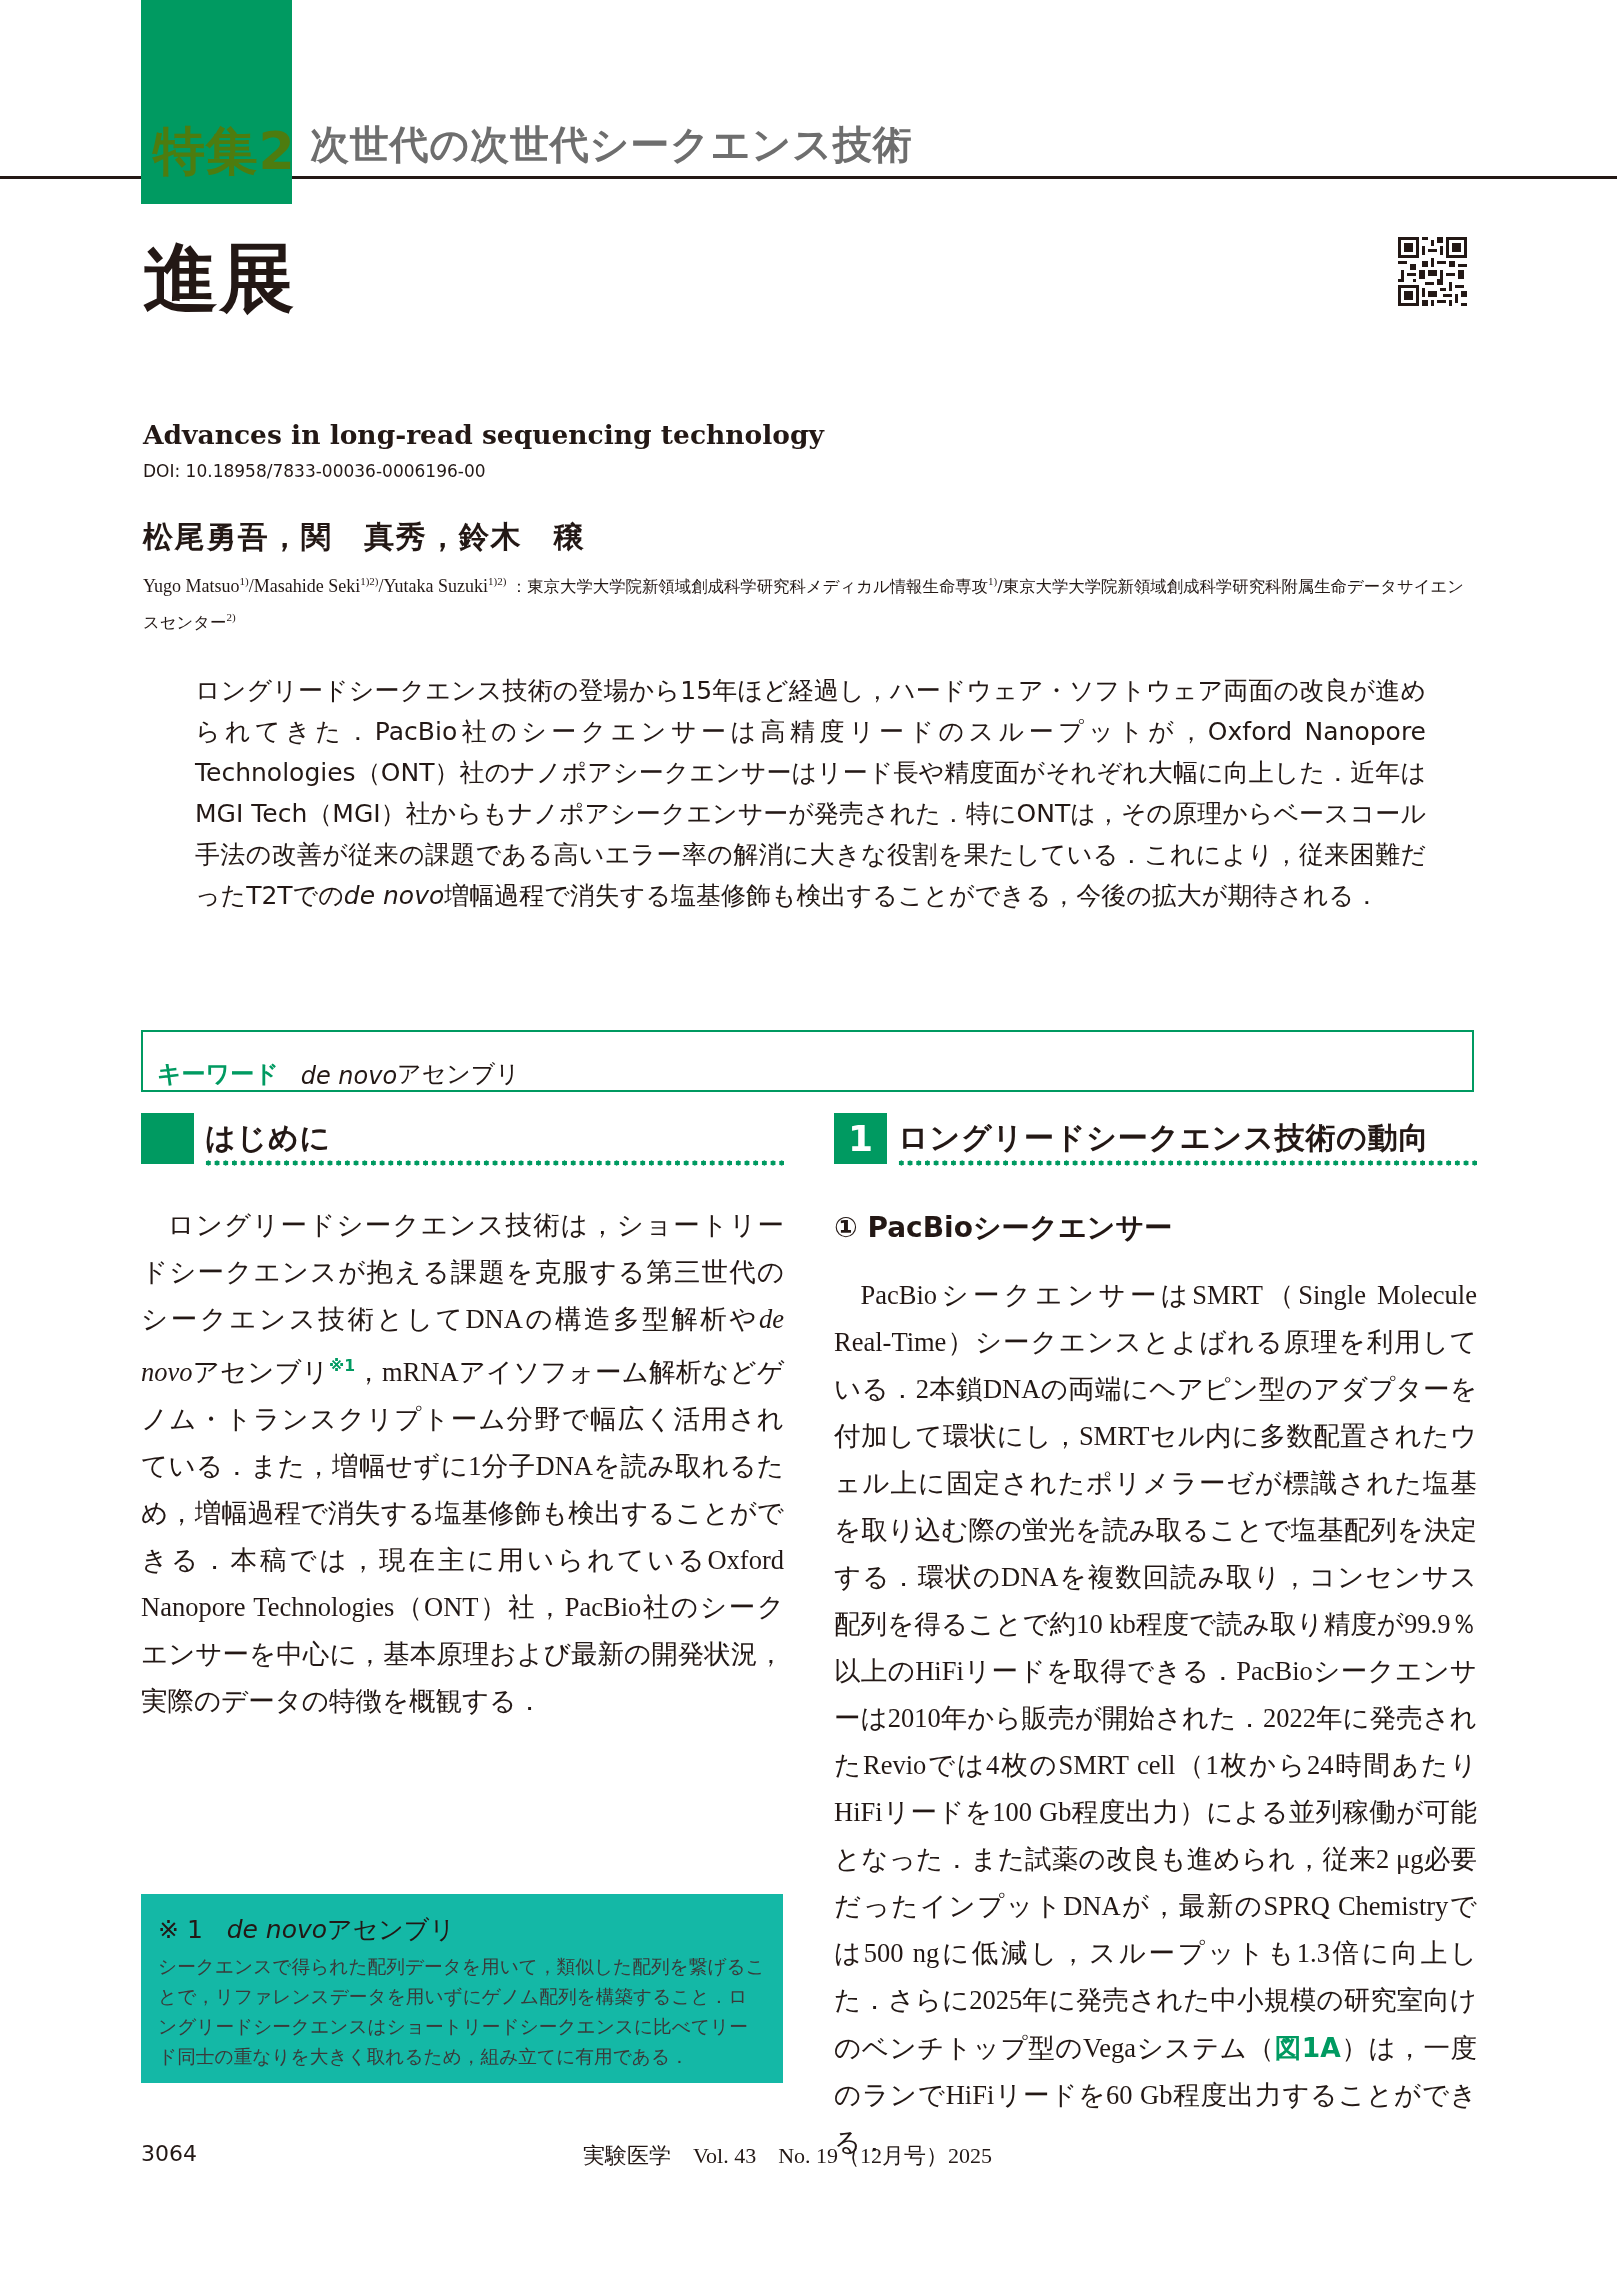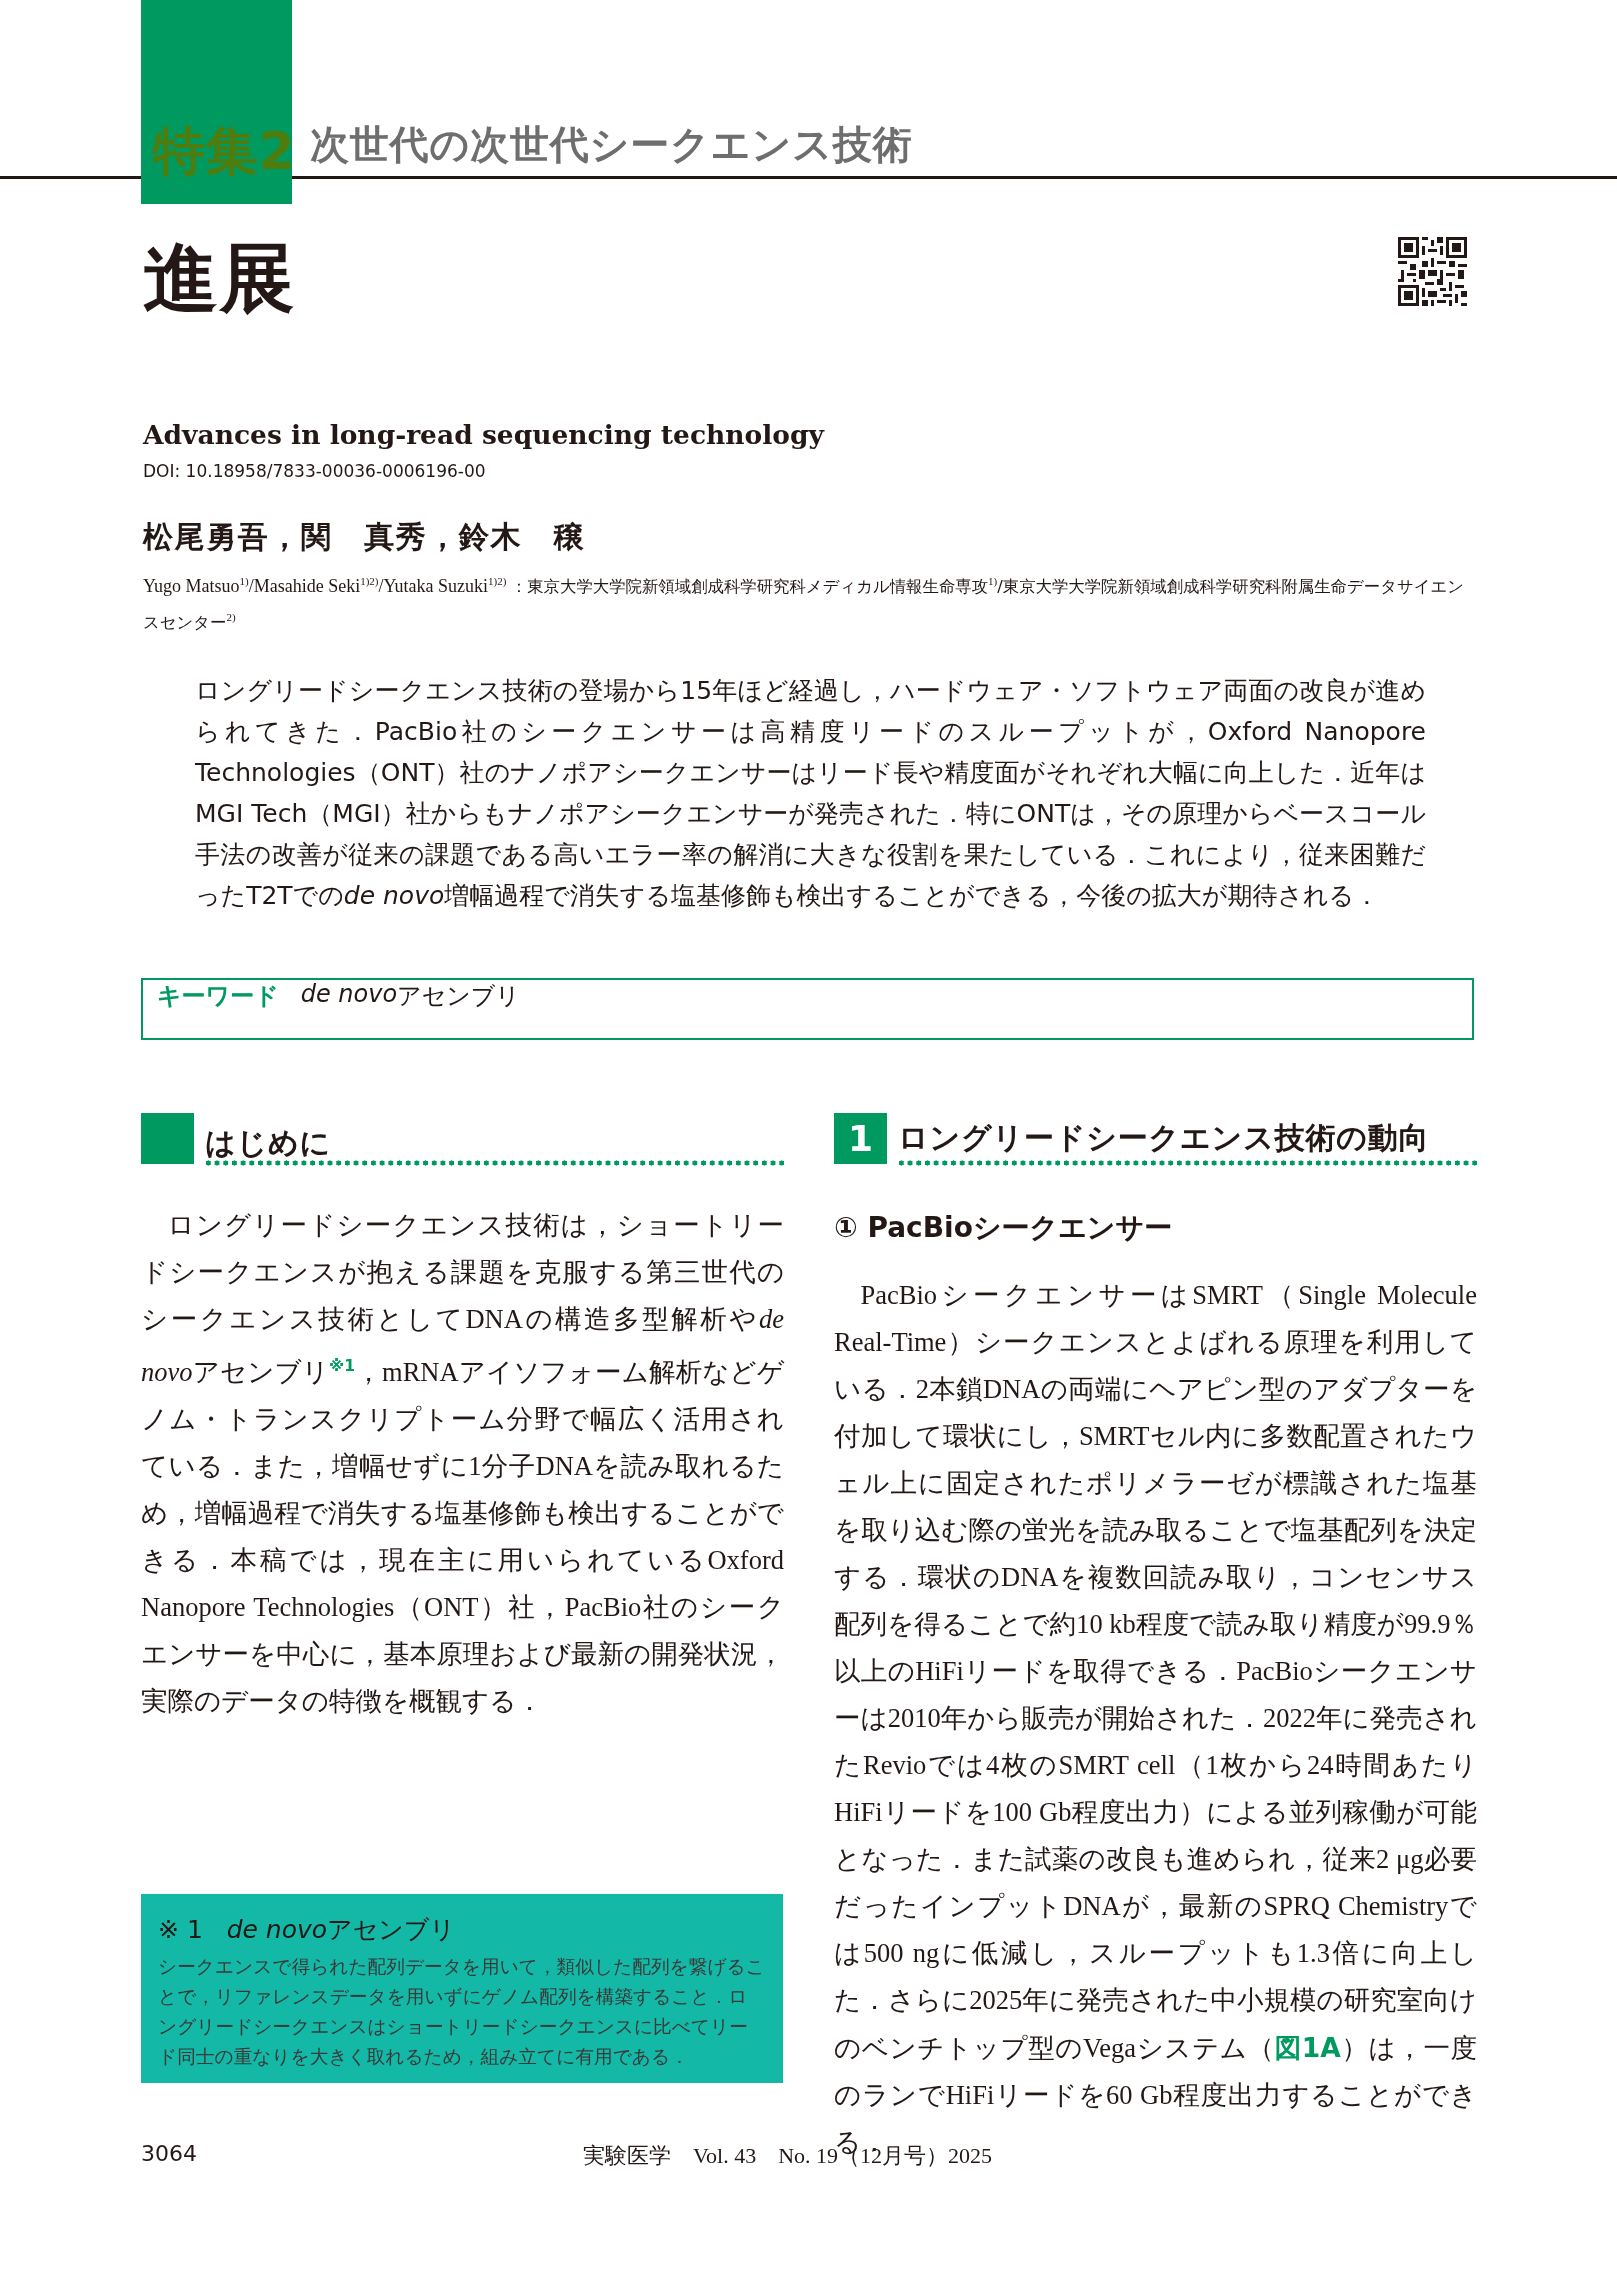--- a/index.html
+++ b/index.html
@@ -17,21 +17,21 @@
   .en-title { left: 143px; top: 419px; font-size: 26.5px; font-weight: bold; font-family: "DejaVu Serif", "Liberation Serif", serif; white-space: nowrap; }
   .doi { left: 143px; top: 461px; font-size: 17px; font-family: "DejaVu Sans", sans-serif; white-space: nowrap; color: #231815; }
 
   .authors { left: 143px; top: 517px; font-size: 30px; font-weight: bold; white-space: nowrap; letter-spacing: 1.6px; }
   .affil { left: 143px; top: 566px; width: 1334px; font-size: 18px; line-height: 31px; font-family: "Liberation Serif", "DejaVu Serif", serif; }
   .affil sup { font-size: 11px; }
 
   .abstract { left: 195px; top: 670px; width: 1231px; font-size: 25px; line-height: 41px; text-align: justify; font-family: "DejaVu Sans", sans-serif; }
   .abstract p { margin: 0; }
 
-  .keyword-box { left: 141px; top: 978px; width: 1333px; height: 62px; border: 2.3px solid #009a61; box-sizing: border-box; display: flex; align-items: flex-start; padding-left: 14px; font-size: 24px; white-space: nowrap; }
+  .keyword-box { left: 141px; top: 1030px; width: 1333px; height: 62px; border: 2.3px solid #009a61; box-sizing: border-box; display: flex; align-items: flex-end; padding-left: 14px; font-size: 24px; white-space: nowrap; }
   .kw-label { color: #009a61; font-weight: bold; margin-right: 22px; }
 
   .sec-head { top: 1113px; height: 51px; display: flex; align-items: center; }
   .sec-marker { width: 53px; height: 51px; background: #009a61; color: #fff; font-weight: bold; font-size: 36px; display: flex; align-items: center; justify-content: center; }
   .sec-title { font-size: 30px; font-weight: bold; margin-left: 11px; white-space: nowrap; letter-spacing: 0.8px; }
   .dots { top: 1160px; height: 6.2px; background-image: radial-gradient(circle, #009a61 2.5px, transparent 2.8px); background-size: 8.7px 6.2px; background-repeat: repeat-x; }
 
   .body-col { width: 643px; font-size: 26.5px; line-height: 47px; text-align: justify; font-family: "Liberation Serif", "DejaVu Serif", serif; }
   .body-col p { margin: 0; }
   .indent { text-indent: 1em; }
@@ -126,21 +126,21 @@
 <div class="abs abstract">
   <p><span>ロングリードシークエンス技術の登場から15年ほど経過し，ハードウェア・ソフトウェア両面の改良が進められてきた．PacBio社のシークエンサーは高精度リードのスループットが，Oxford Nanopore Technologies（ONT）社のナノポアシークエンサーはリード長や精度面がそれぞれ大幅に向上した．近年はMGI Tech（MGI）社からもナノポアシークエンサーが発売された．特にONTは，その原理からベースコール手法の改善が従来の課題である高いエラー率の解消に大きな役割を果たしている．これにより，従来困難だったT2Tでの</span><i>de novo</i><span>増幅過程で消失する塩基修飾も検出することができる，今後の拡大が期待される．</span></p>
 </div>
 
 <div class="abs keyword-box">
   <span class="kw-label">キーワード</span>
     <i>de novo</i>
     <span>アセンブリ</span>
 </div>
 
-<div class="abs sec-head" style="left:141px;align-items:flex-end;">
+<div class="abs sec-head" style="left:141px;">
   <div class="sec-marker"></div>
   <div class="sec-title">はじめに</div>
 </div>
 <div class="abs dots" style="left:204px; width:580px;"></div>
 
 <div class="abs body-col left-body">
   <p class="indent"><span>ロングリードシークエンス技術は，ショートリードシークエンスが抱える課題を克服する第三世代のシークエンス技術としてDNAの構造多型解析や</span><i>de novo</i><span>アセンブリ</span><span class="ref-green">※1</span><span>，mRNAアイソフォーム解析などゲノム・トランスクリプトーム分野で幅広く活用されている．また，増幅せずに1分子DNAを読み取れるため，増幅過程で消失する塩基修飾も検出することができる．本稿では，現在主に用いられているOxford Nanopore Technologies（ONT）社，PacBio社のシークエンサーを中心に，基本原理および最新の開発状況，実際のデータの特徴を概観する．</span></p>
 </div>
 
 <div class="abs footnote-box">

